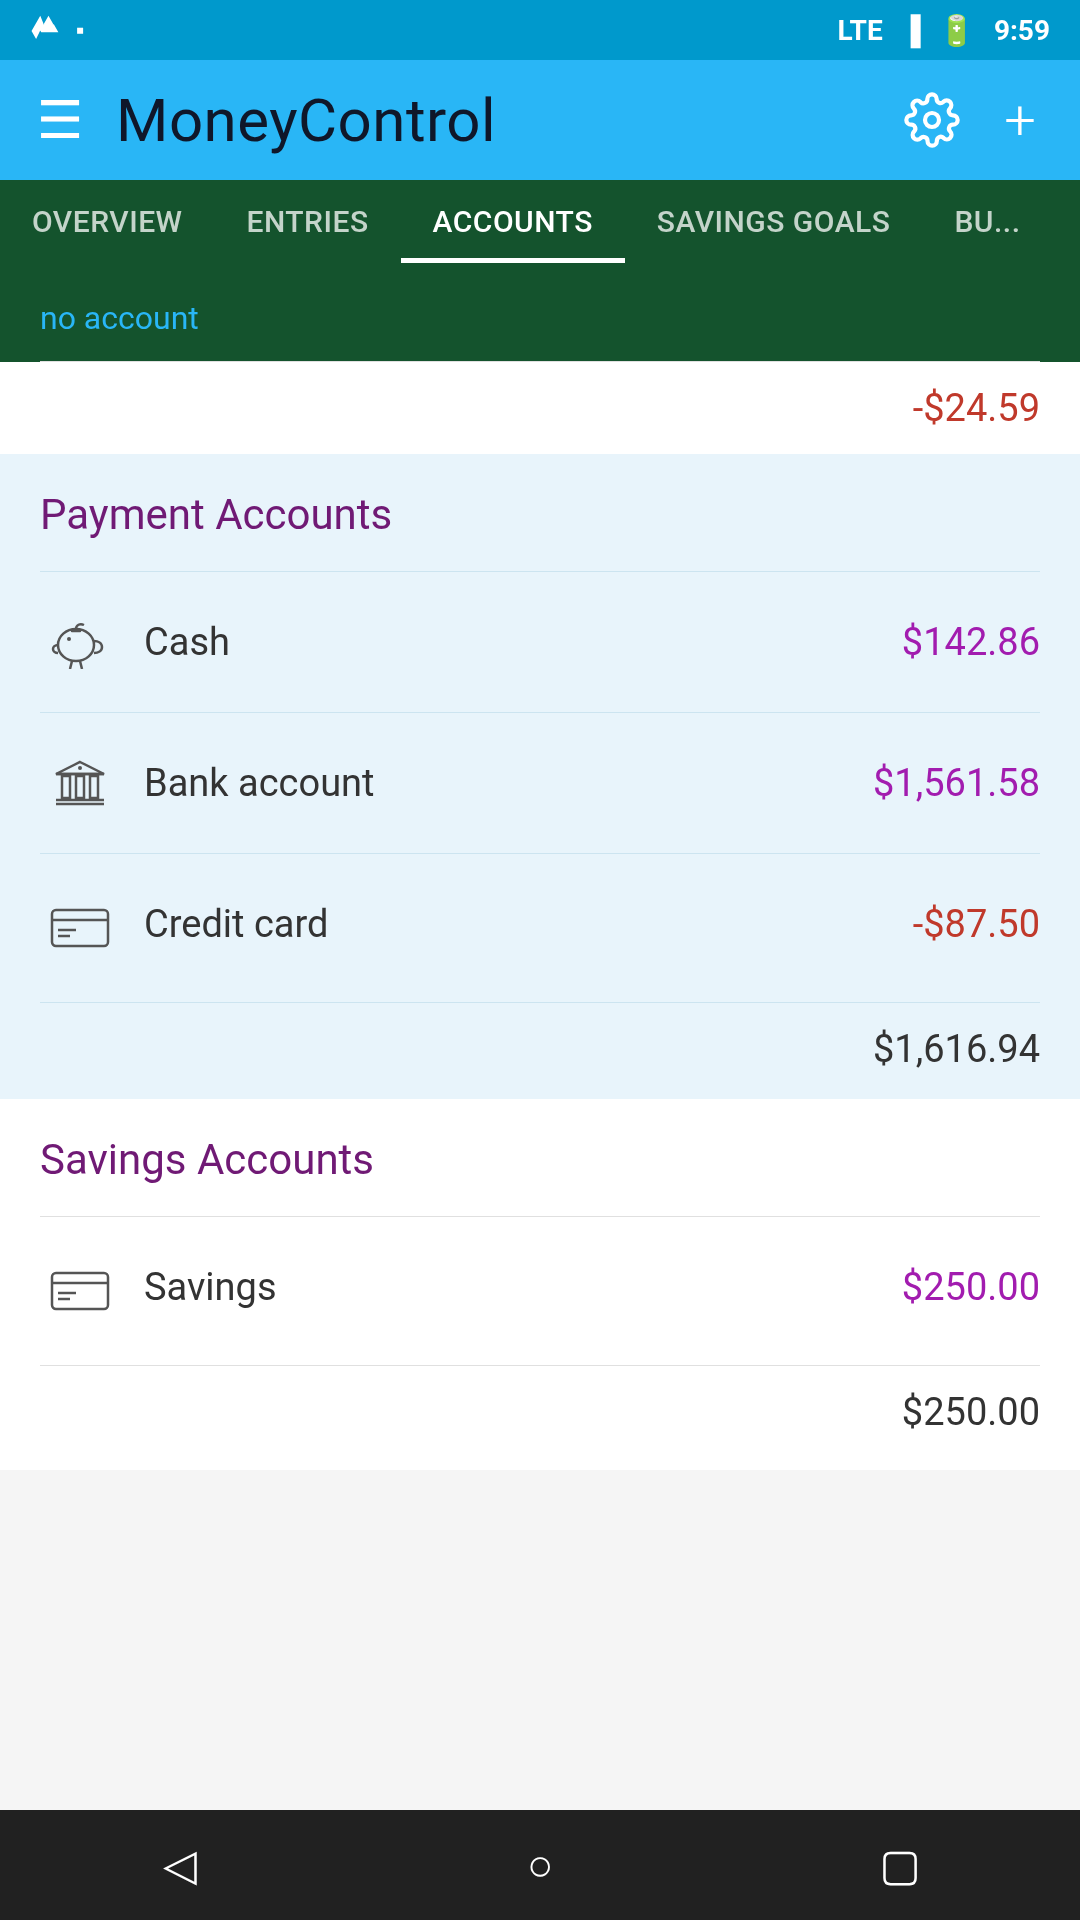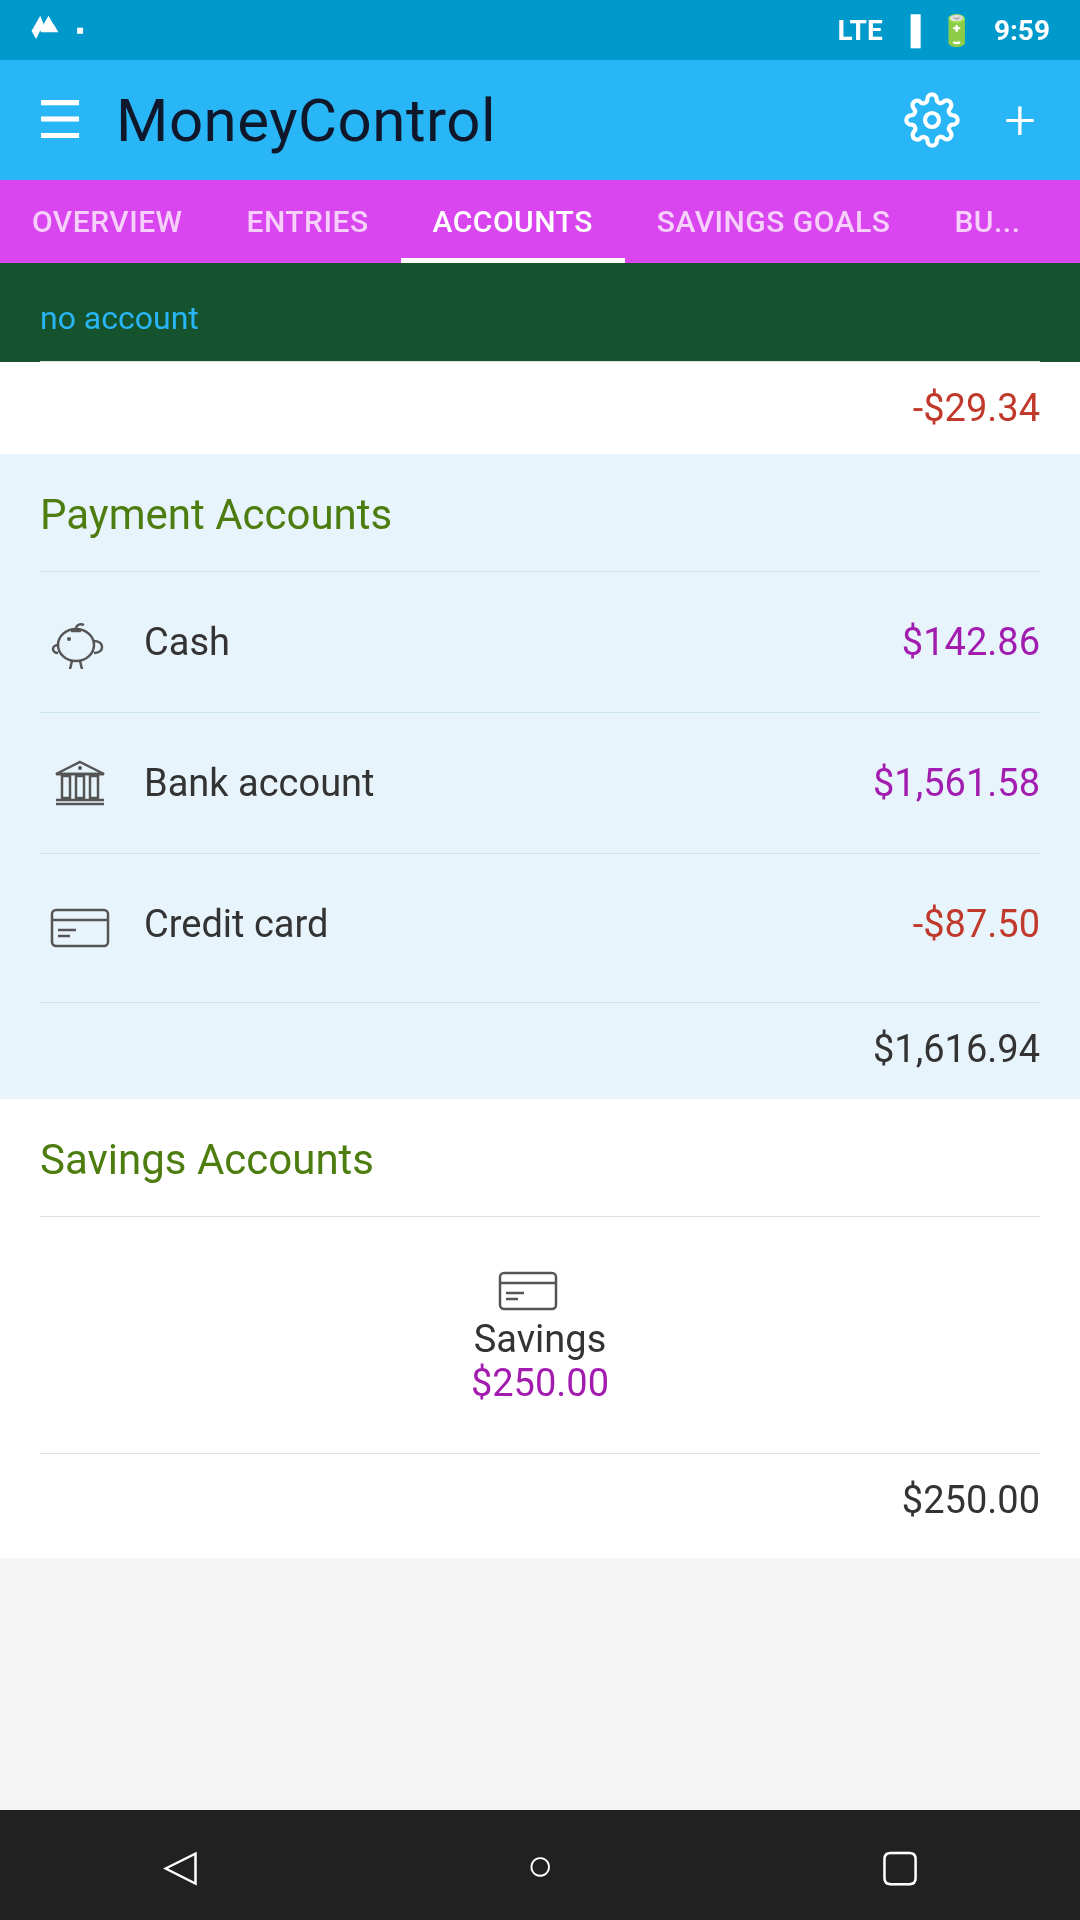--- a/index.html
+++ b/index.html
@@ -60,21 +60,21 @@
       cursor: pointer;
       width: 64px;
       height: 64px;
       display: flex;
       align-items: center;
       justify-content: center;
     }
 
     
     .tabs {
-      background: #d946ef;
+      background: #14532d;
       display: flex;
       overflow-x: auto;
       scrollbar-width: none;
     }
     .tabs::-webkit-scrollbar { display: none; }
     .tab {
       color: rgba(255,255,255,0.75);
       font-size: 30px;
       font-weight: 500;
       padding: 24px 32px;
@@ -125,21 +125,21 @@
       background: white;
     }
 
     
     .payment-section {
       background: #e8f4fb;
       padding: 36px 40px 0 40px;
     }
     .section-heading {
       font-size: 42px;
-      color: #4d7c0f;
+      color: #701a75;
       margin-bottom: 32px;
       font-weight: 400;
     }
 
     .account-row {
       display: flex;
       align-items: center;
       padding: 40px 0;
       border-top: 1px solid #cce4f0;
     }
@@ -275,21 +275,21 @@
     <span>BU...</span>
   </div>
 </div>
 
 <div class="content">
 
   <div class="no-account-section">
     <div class="no-account-label">no account</div>
     <hr class="section-divider">
   </div>
-  <div class="section-total">-$29.34</div>
+  <div class="section-total">-$24.59</div>
 
   <div class="payment-section">
     <div class="section-heading">Payment Accounts</div>
 
     <div class="account-row">
       <div class="account-icon">
         <svg viewBox="0 0 64 54" width="64" height="54" fill="none" stroke="#555" stroke-width="2.5">
 
           <ellipse cx="28" cy="30" rx="18" ry="16"></ellipse>
           <path d="M46 26c4 0 8 2 8 6s-4 6-8 6"></path>
@@ -335,21 +335,21 @@
       <div class="account-name">Credit card</div>
       <div class="account-amount negative">-$87.50</div>
     </div>
 
     <div class="payment-total">$1,616.94</div>
   </div>
 
   <div class="savings-section">
     <div class="section-heading">Savings Accounts</div>
 
-    <div class="account-row" style="border-color:#e0e0e0;flex-direction:column;">
+    <div class="account-row" style="border-color:#e0e0e0;">
       <div class="account-icon">
         <svg viewBox="0 0 64 44" width="64" height="54" fill="none" stroke="#555" stroke-width="2.5">
           <rect x="4" y="8" width="56" height="36" rx="4" ry="4"></rect>
           <line x1="4" y1="18" x2="60" y2="18"></line>
           <line x1="10" y1="28" x2="28" y2="28"></line>
           <line x1="10" y1="34" x2="22" y2="34"></line>
         </svg>
       </div>
       <div class="account-name">Savings</div>
       <div class="account-amount">$250.00</div>

